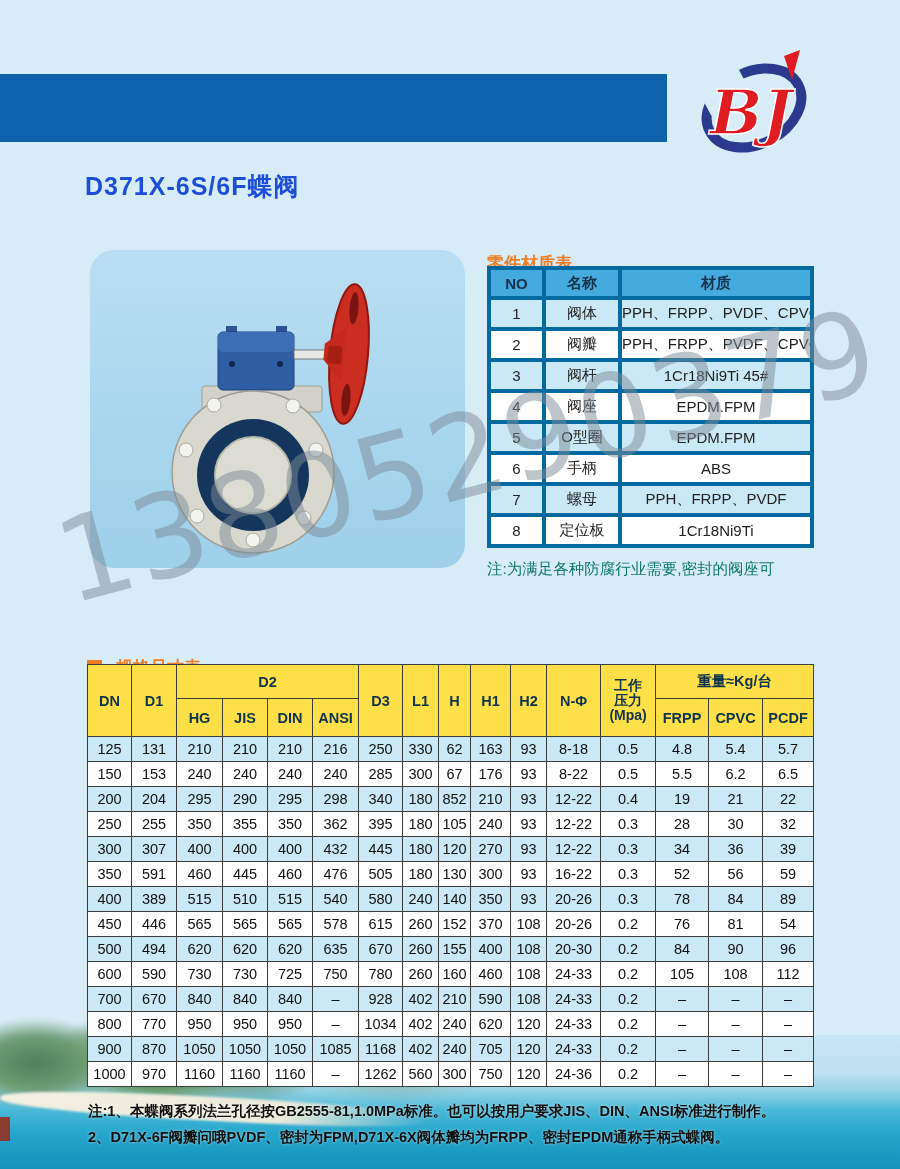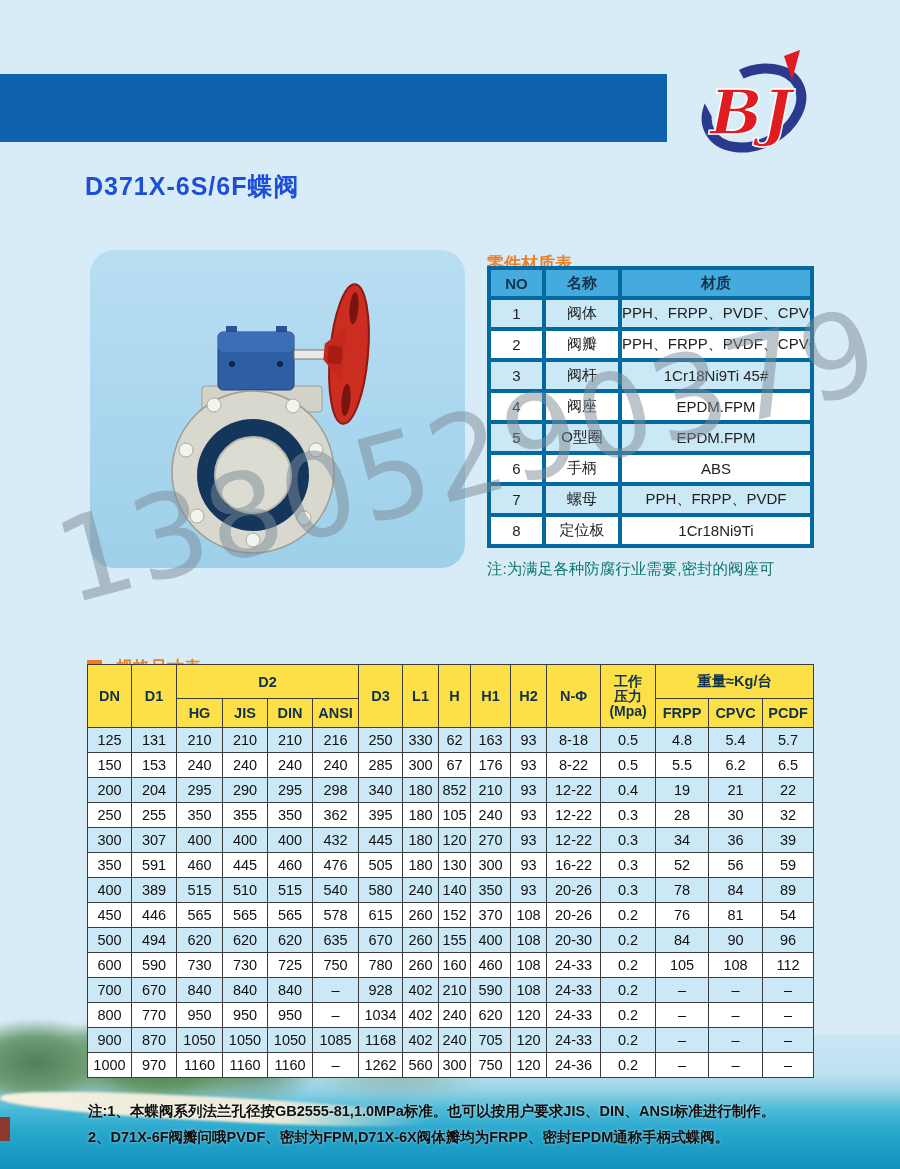--- a/index.html
+++ b/index.html
@@ -29,21 +29,21 @@
   .materials-note { position:absolute; left:487px; top:556px; width:360px; font-size:15.5px; line-height:26px; color:#0f766e; font-weight:500; }
   
   .spec-title-wrap { position:absolute; left:87px; top:640px; display:flex; align-items:center; gap:14px;margin-top:16px; }
   .spec-bullet { width:15px; height:15px; background:#ef7d23; display:inline-block; }
   .spec-title { font-size:17px; font-weight:bold; color:#ef7d23; }
   .spec-table { position:absolute; left:87px; top:664px; width:726px; border-collapse:collapse; table-layout:fixed;
     font-size:14.5px; text-align:center; z-index:10; background:#fff; }
   .spec-table th, .spec-table td { border:1px solid #3c3c3c; padding:0; overflow:hidden; white-space:nowrap; }
   .spec-table thead th { background:#fde047; font-weight:700; color:#10324a; }
   .spec-table thead tr:first-child th { height:34px; }
-  .spec-table thead tr:last-child th { height:29px;margin-top:13px; }
+  .spec-table thead tr:last-child th { height:38px;margin-top:13px; }
   .spec-table td { height:25px; color:#111; }
   .spec-table tbody tr:nth-child(odd) td { background:#cbe8f7; }
   .spec-table tbody tr:nth-child(even) td { background:#ffffff; }
   th.pre { white-space:pre-line; line-height:15px; font-size:14px; }
   
   .watermark { position:absolute; left:28px; top:388px; width:880px; text-align:center; z-index:60;
     font-size:116px; font-weight:400; letter-spacing:3px; color:rgba(124,137,150,0.5);
     transform:rotate(-15deg); pointer-events:none; font-family:"DejaVu Sans",sans-serif; }
   
   .beach { position:absolute; left:0; top:1035px; width:900px; height:134px; z-index:1;

